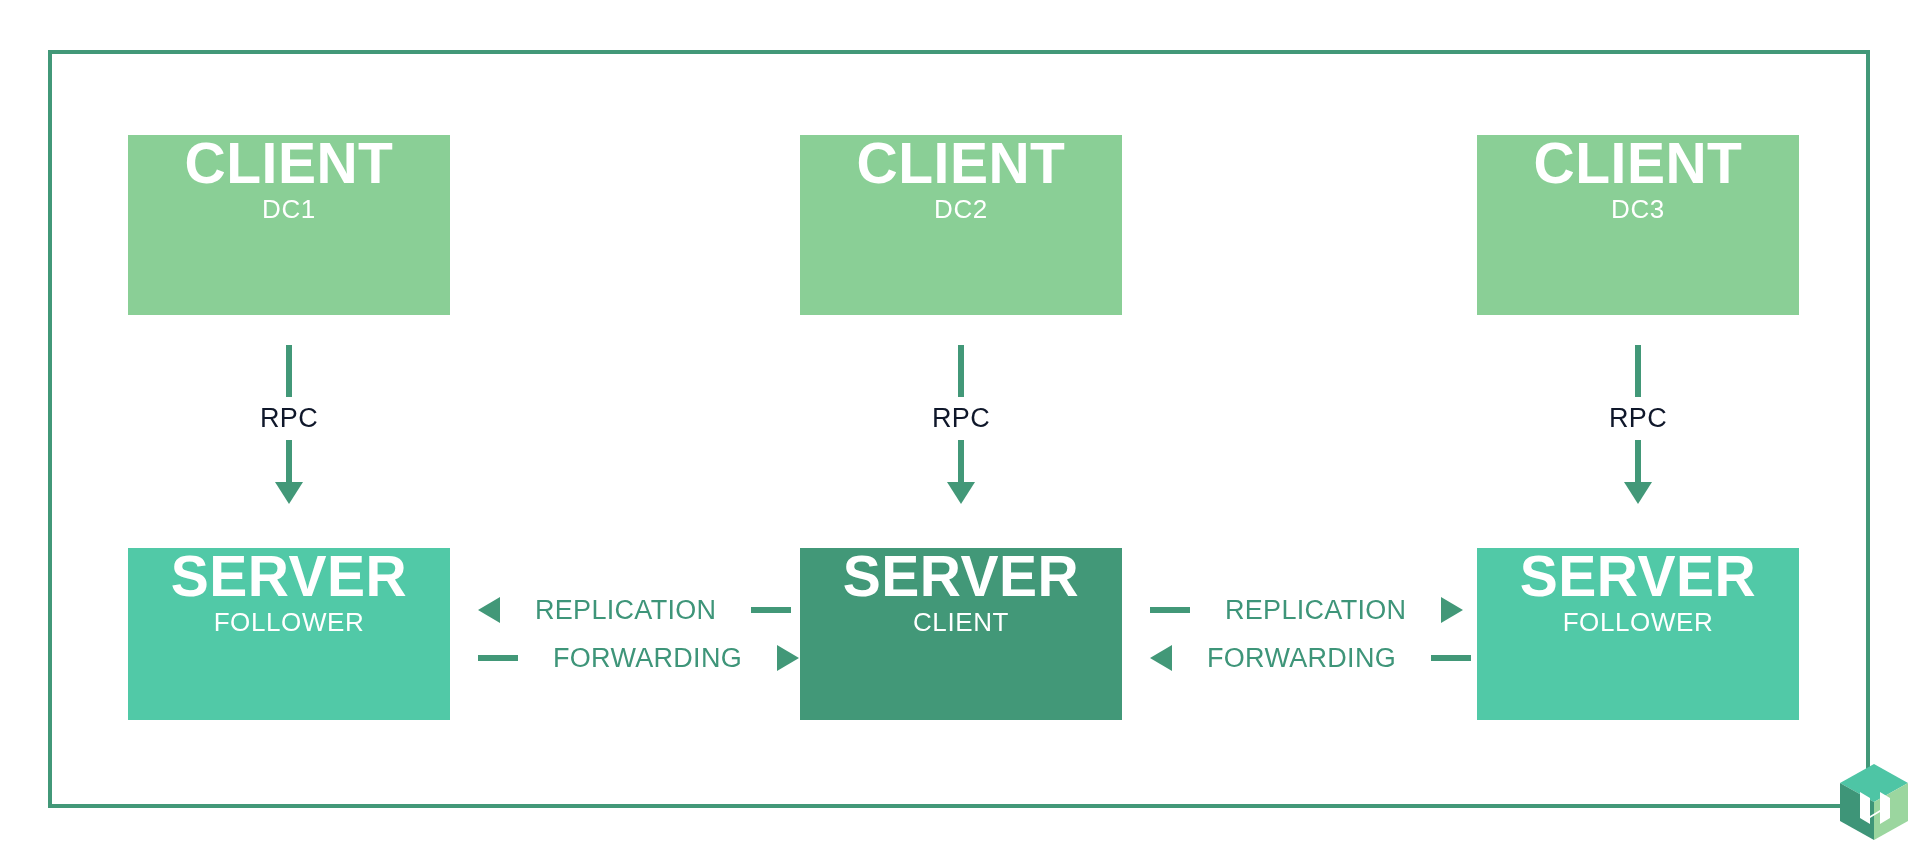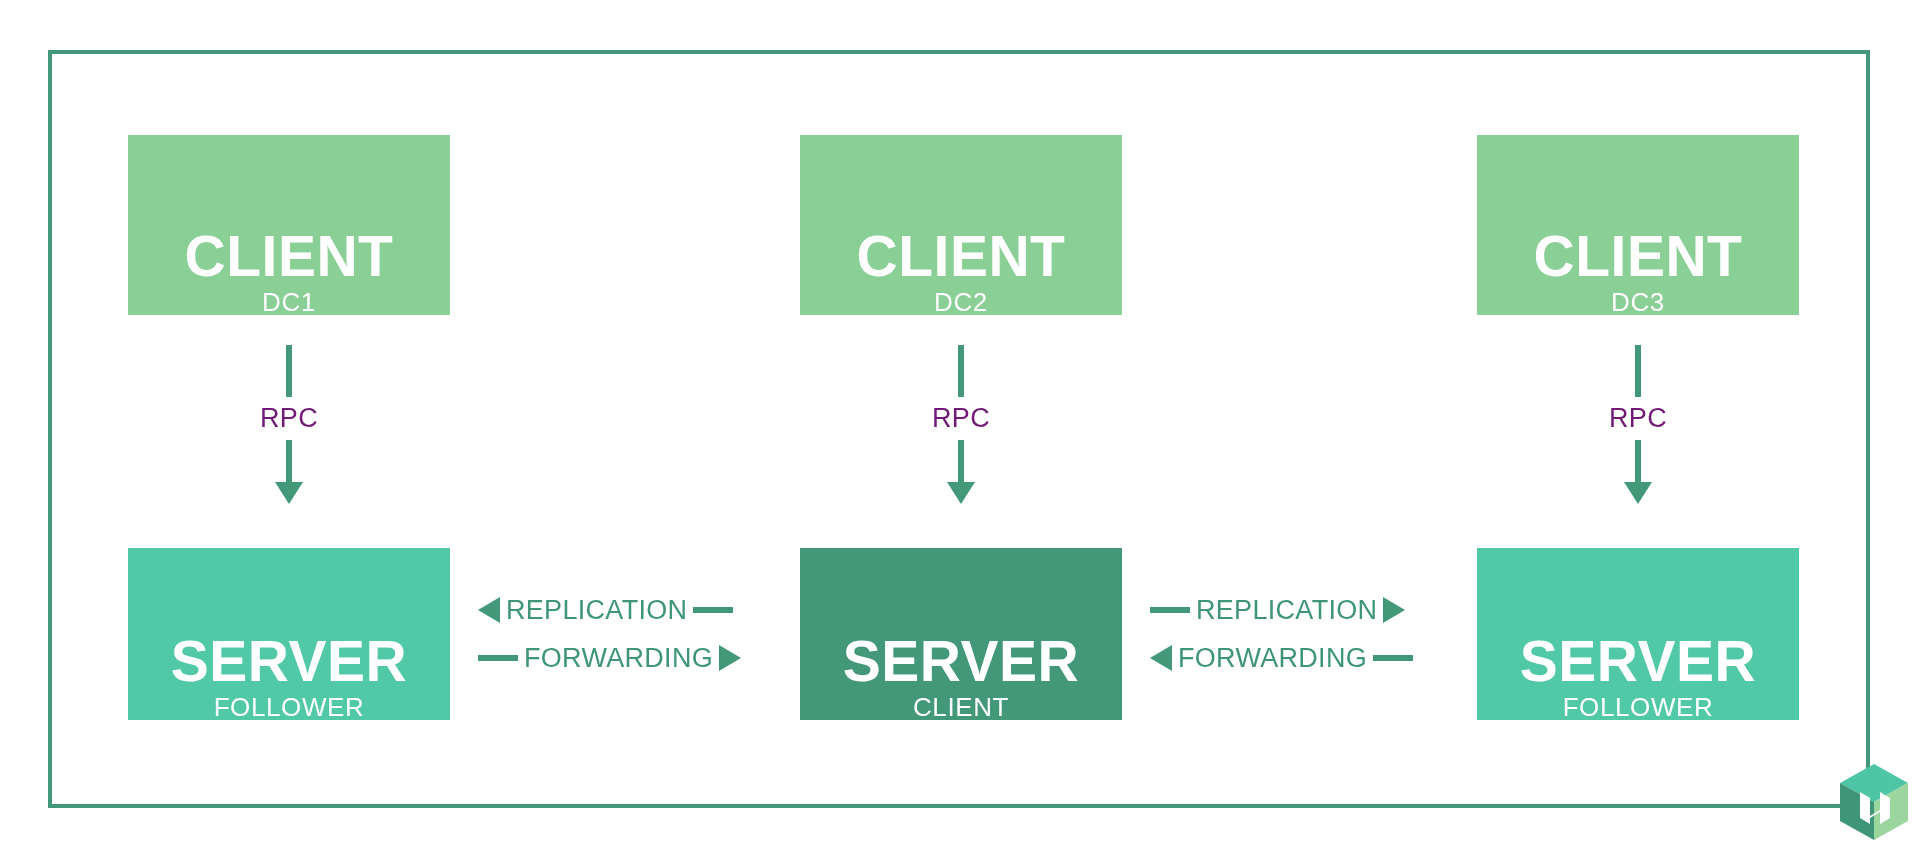--- a/index.html
+++ b/index.html
@@ -30,21 +30,21 @@
     box-sizing: border-box;
   }
 
   
   .node {
     position: absolute;
     box-sizing: border-box;
     display: flex;
     flex-direction: column;
     align-items: center;
-    justify-content: flex-end;
+    justify-content: flex-start;
     color: #ffffff;
     text-align: center;
     line-height: 1;
   }
   .node .title {
     font-size: 57px;
     font-weight: 700;
     letter-spacing: 0.5px;
     white-space: nowrap;
   }
@@ -67,21 +67,21 @@
     flex-direction: column;
     align-items: center;
   }
   .rpc-seg-top {
     width: 6px;
     background: #429878;
     height: 52px;
   }
   .rpc-label {
     font-size: 27px;
-    color: #701a75;
+    color: #0f172a;
     line-height: 1;
     padding: 8px 0 8px 0;
     letter-spacing: 0.3px;
   }
   .rpc-seg-bot {
     width: 6px;
     background: #429878;
     height: 42px;
   }
   .rpc-head {
@@ -96,20 +96,21 @@
   .hflow {
     position: absolute;
     display: flex;
     flex-direction: column;
     gap: 12px;
   }
   .hrow {
     display: flex;
     align-items: center;
     height: 36px;
+    gap: 29px;
   }
   .hline {
     height: 6px;
     background: #429878;
   }
   .hlabel {
     font-size: 27px;
     color: #3E9579;
     letter-spacing: 0.3px;
     line-height: 1;

